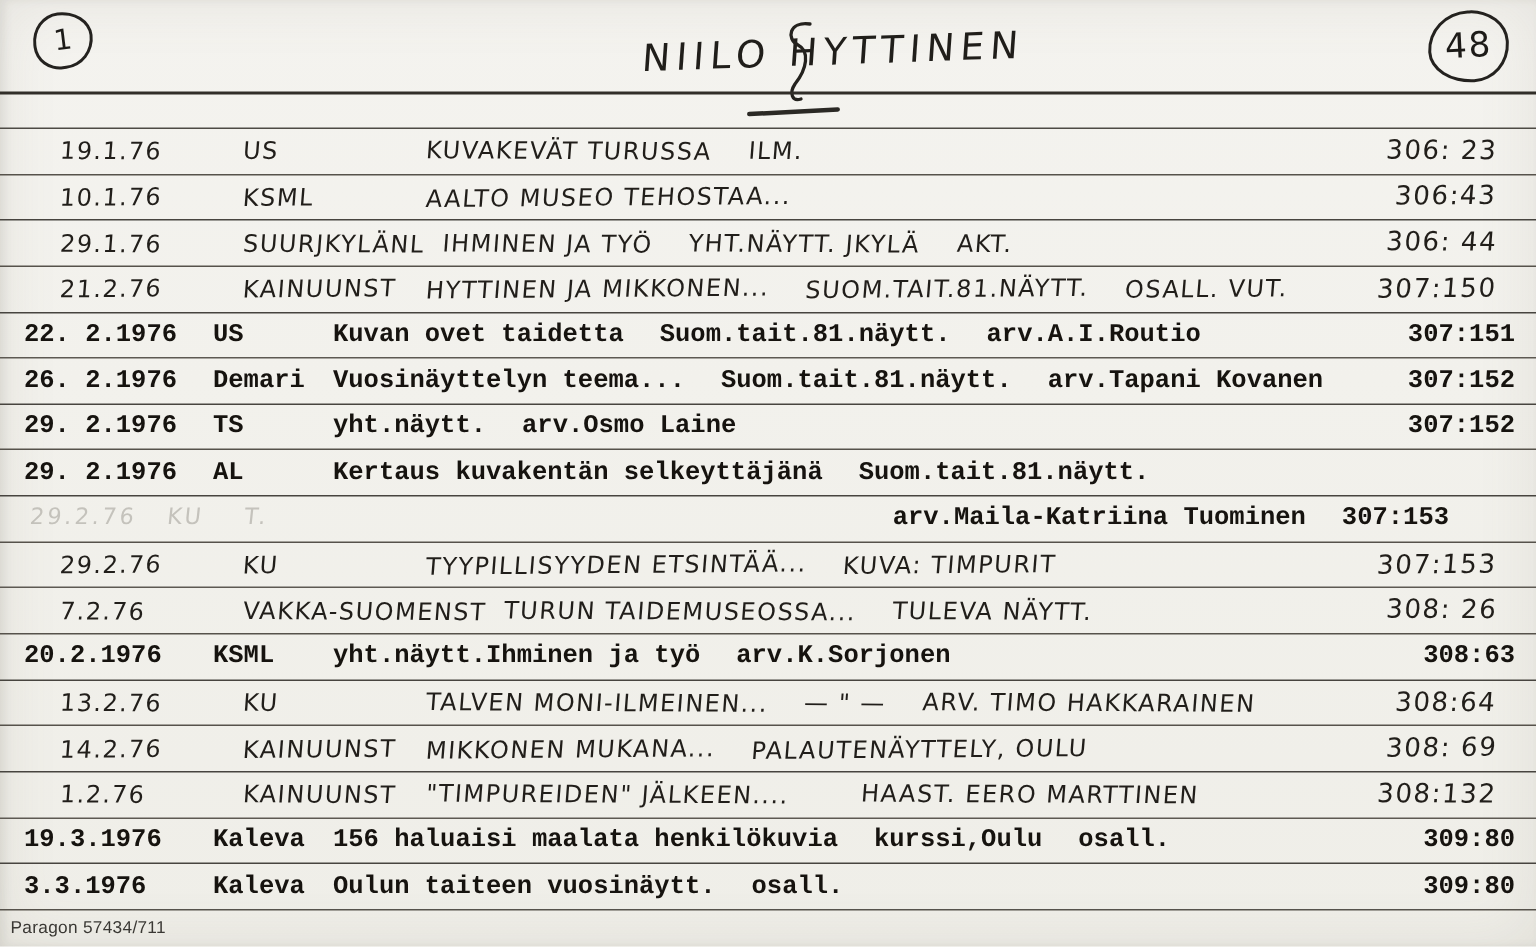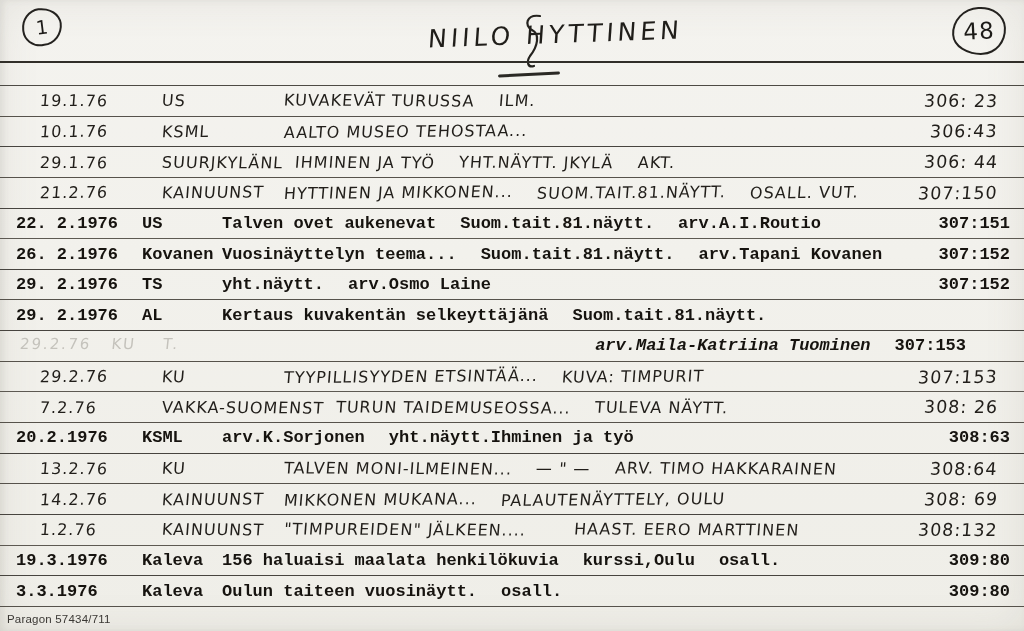--- a/index.html
+++ b/index.html
@@ -63,21 +63,21 @@
     font-family:"DejaVu Sans",sans-serif;
     font-size:16px;letter-spacing:1px;color:#211e1a;
   }
   .row.hand .c{transform:skewX(-5deg) rotate(-0.5deg);}
   .row.hand .date{padding-left:40px;}
   .row.hand .source{min-width:150px;padding-left:40px;}
   .row.hand .title{margin-left:12px;}
   .row.hand .ref{padding-right:26px;font-size:17.5px;}
   .row.hand:nth-child(odd) .c{transform:skewX(-4deg) rotate(0.3deg);}
   
-  .row.cont .credit{margin-left:auto;font-style:italic;}
+  .row.cont .credit{margin-left:auto;}
   .row.cont .ref{margin-left:0;padding-right:58px;}
   .faint{
     position:absolute;left:20px;top:4px;color:#8f8c84;opacity:.45;
     font-family:"DejaVu Sans",sans-serif;font-size:15px;letter-spacing:2px;
     transform:skewX(-6deg);font-weight:normal;
   }
   .footer{
     position:absolute;left:7px;bottom:6px;
     font-family:"Liberation Sans",sans-serif;font-size:11.5px;color:#3a3834;
     letter-spacing:.2px;
@@ -140,29 +140,29 @@
     <span class="c source">KAINUUNST</span>
     <span class="c title">HYTTINEN JA MIKKONEN...</span>
     <span class="c info">SUOM.TAIT.81.NÄYTT.</span>
     <span class="c credit">OSALL. VUT.</span>
     <span class="c ref">307:150</span>
   </div>
       <div class="row type">
     <span class="faint"></span>
     <span class="c date">22. 2.1976</span>
     <span class="c source">US</span>
-    <span class="c title">Talven ovet aukenevat</span>
+    <span class="c title">Kuvan ovet taidetta</span>
     <span class="c info">Suom.tait.81.näytt.</span>
     <span class="c credit">arv.A.I.Routio</span>
     <span class="c ref">307:151</span>
   </div>
       <div class="row type">
     <span class="faint"></span>
     <span class="c date">26. 2.1976</span>
-    <span class="c source">Kovanen</span>
+    <span class="c source">Demari</span>
     <span class="c title">Vuosinäyttelyn teema...</span>
     <span class="c info">Suom.tait.81.näytt.</span>
     <span class="c credit">arv.Tapani Kovanen</span>
     <span class="c ref">307:152</span>
   </div>
       <div class="row type">
     <span class="faint"></span>
     <span class="c date">29. 2.1976</span>
     <span class="c source">TS</span>
     <span class="c info">yht.näytt.</span>
@@ -202,22 +202,22 @@
     <span class="c source">VAKKA-SUOMENST</span>
     <span class="c title">TURUN TAIDEMUSEOSSA...</span>
     <span class="c info">TULEVA NÄYTT.</span>
     <span class="c credit"></span>
     <span class="c ref">308: 26</span>
   </div>
       <div class="row type">
     <span class="faint"></span>
     <span class="c date">20.2.1976</span>
     <span class="c source">KSML</span>
+    <span class="c info">yht.näytt.Ihminen ja työ</span>
     <span class="c credit">arv.K.Sorjonen</span>
-    <span class="c info">yht.näytt.Ihminen ja työ</span>
     <span class="c ref">308:63</span>
   </div>
       <div class="row hand">
     <span class="faint"></span>
     <span class="c date">13.2.76</span>
     <span class="c source">KU</span>
     <span class="c title">TALVEN MONI-ILMEINEN...</span>
     <span class="c info">— " —</span>
     <span class="c credit">ARV. TIMO HAKKARAINEN</span>
     <span class="c ref">308:64</span>

